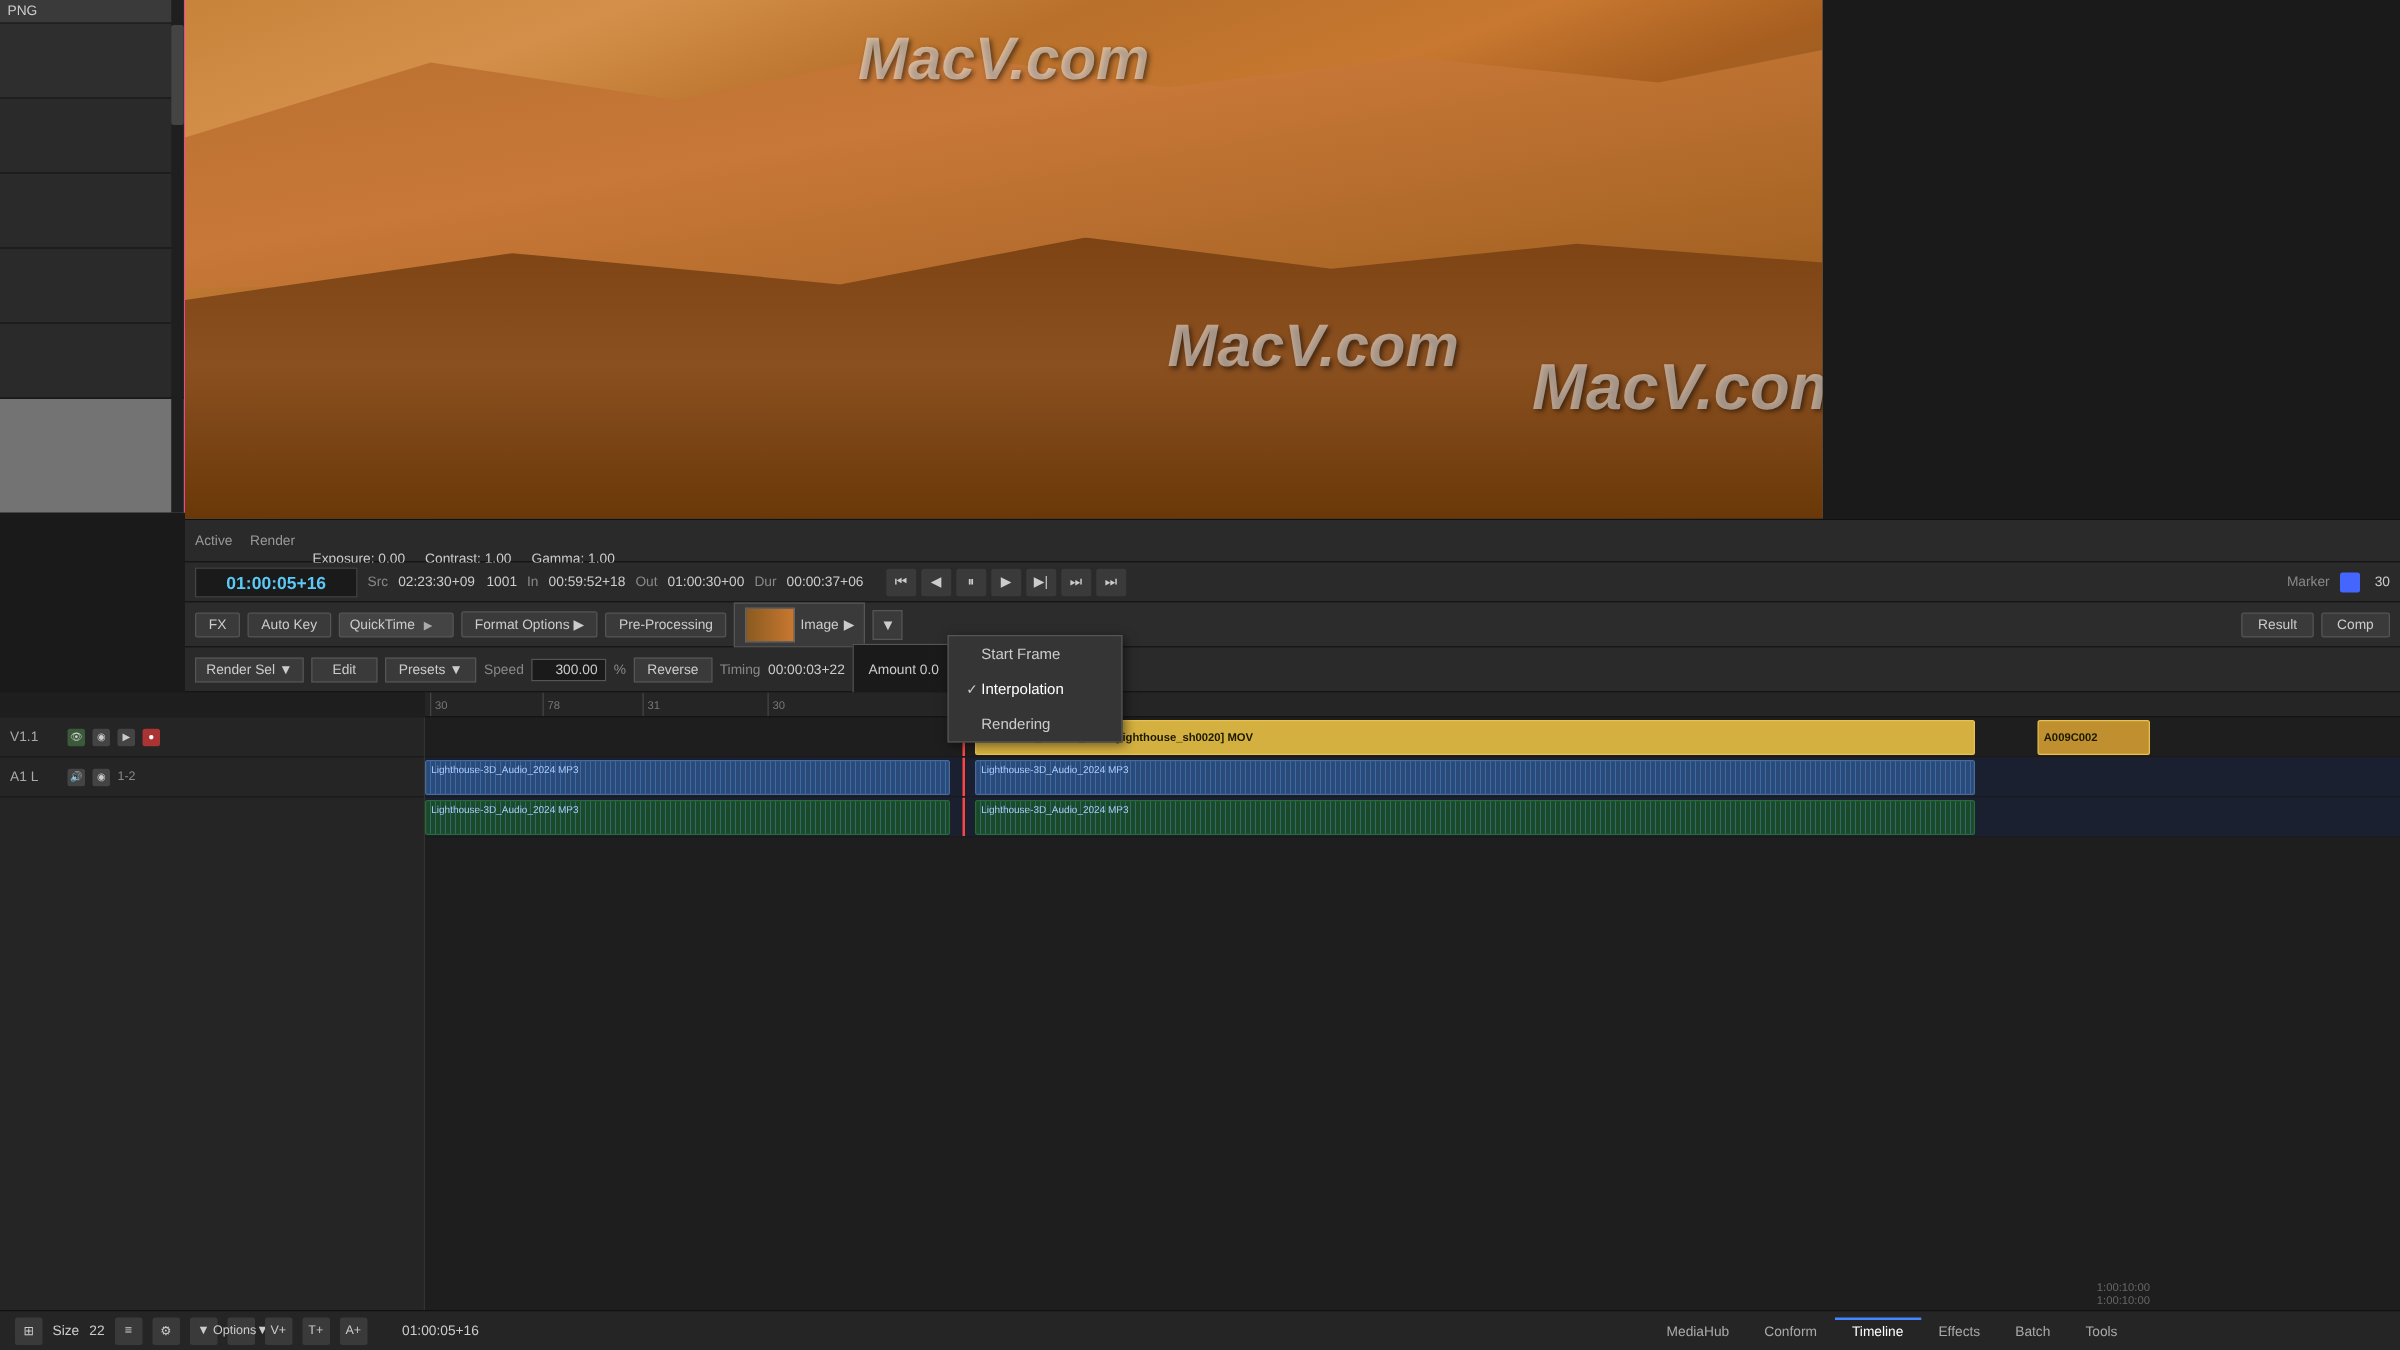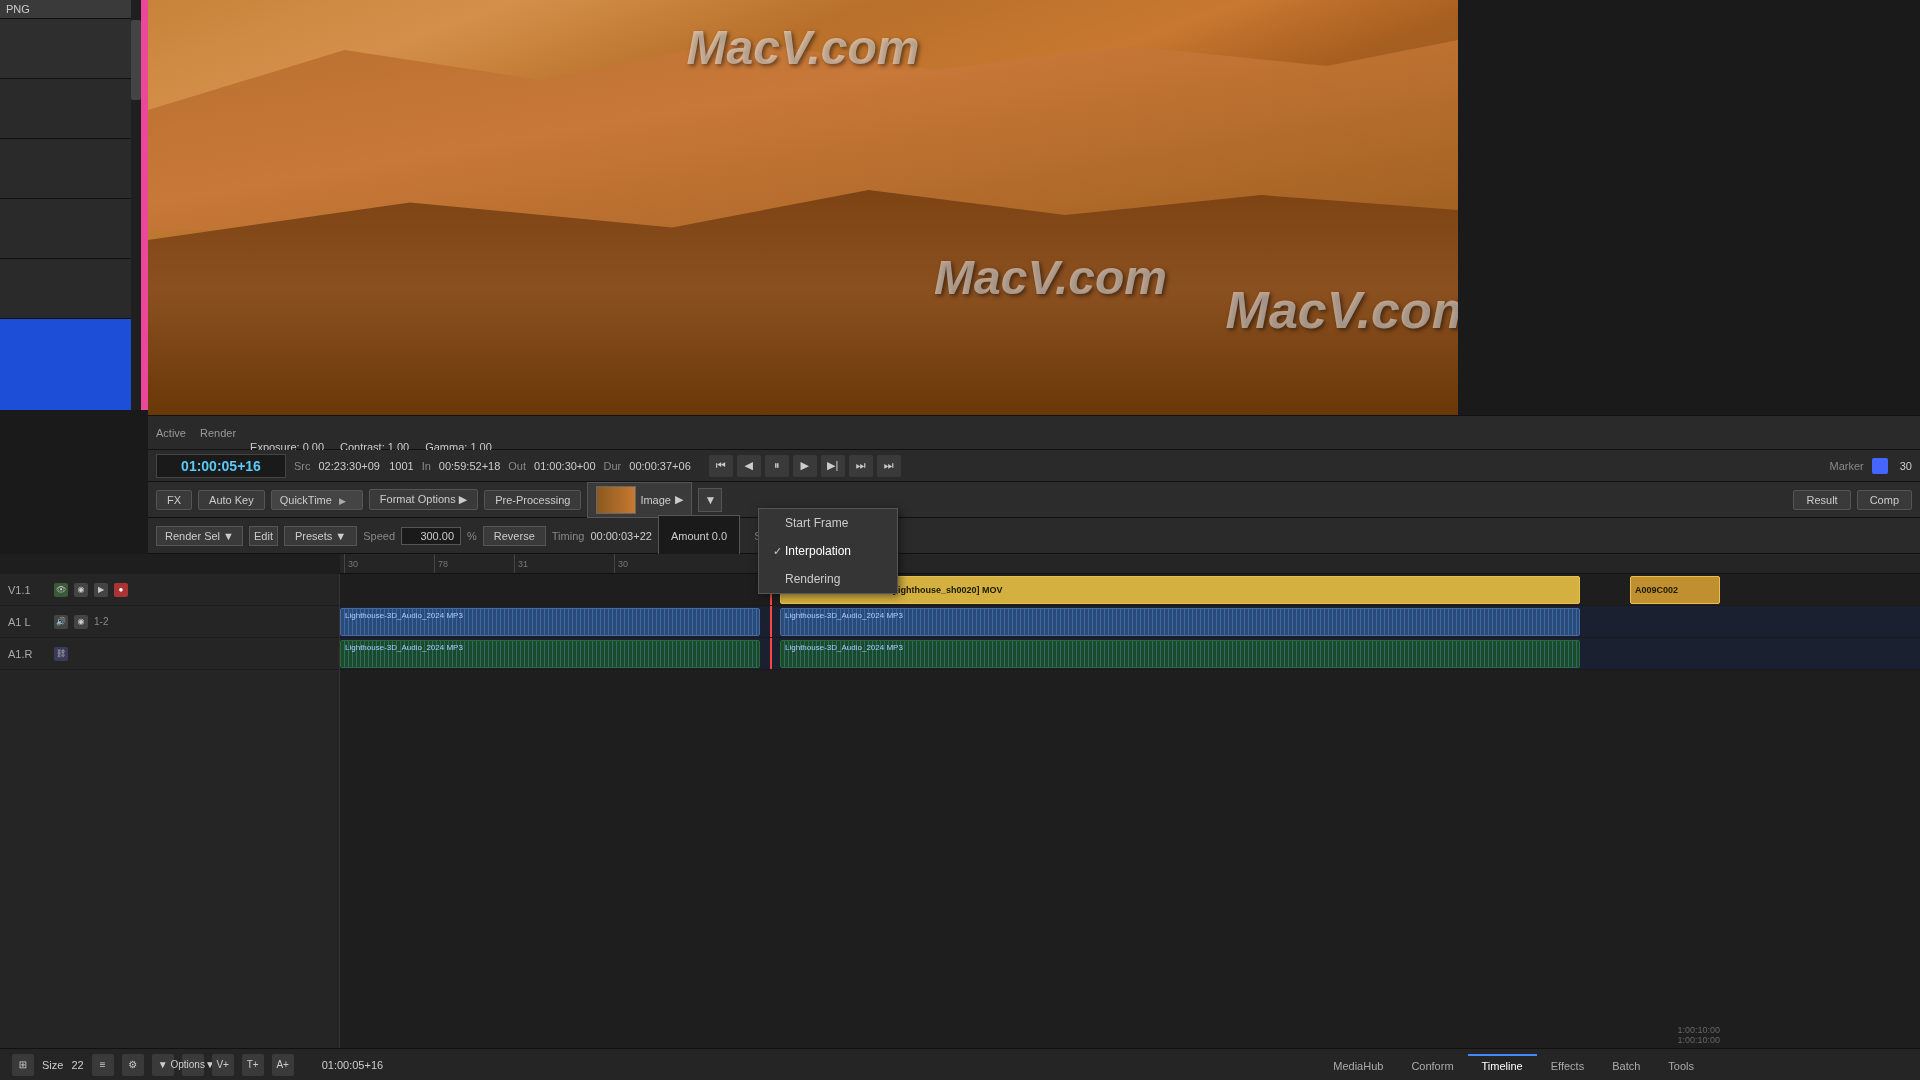--- a/index.html
+++ b/index.html
@@ -14,22 +14,22 @@
       position: relative;
     }
 
     
     .left-sidebar {
       position: absolute;
       top: 0;
       left: 0;
       width: 148px;
       height: 410px;
-      background: #1d4ed8;
-      border-right: 7px solid #ec4899;
+      background: #737373;
+      border-right: 1px solid #ec4899;
     }
     .sidebar-png-label {
       background: #3a3a3a;
       color: #ccc;
       font-size: 11px;
       padding: 3px 6px;
       border-bottom: 1px solid #111;
     }
     .sidebar-thumb {
       width: 100%;
@@ -595,21 +595,21 @@
       bottom: 35px;
       right: 200px;
       font-size: 9px;
       color: #666;
     }
 
     .edit-btn {
       background: #3a3a3a;
       border: 1px solid #555;
       color: #ccc;
-      padding: 3px 4px;
+      padding: 3px 16px;
       font-size: 11px;
       cursor: pointer;
       display: flex;
       align-items: flex-end;
       gap: 4px;
     }
   </style>
 </head>
 <body>
 
@@ -767,24 +767,20 @@
       <div class="track-icon">◉</div>
       <div class="track-icon">▶</div>
       <div class="track-icon red">●</div>
     </div>
     <div class="track-row-header" style="height:32px;">
       <span class="track-label">A1 L</span>
       <div class="track-icon">🔊</div>
       <div class="track-icon">◉</div>
       <span class="track-channel">1-2</span>
     </div>
-    <div class="track-row-header" style="height:32px;">
-      <span class="track-label">A1.R</span>
-      <div class="track-icon link">⛓</div>
-    </div>
   </div>
 
   <div class="track-content">
 
     <div class="track-row video-track">
       <div class="video-clip clip2" style="left:440px; width:800px;">
         A004C014_188432_R42L [lighthouse_sh0020] MOV
       </div>
       <div class="video-clip clip3" style="left:1290px; width:90px;">
         A009C002

